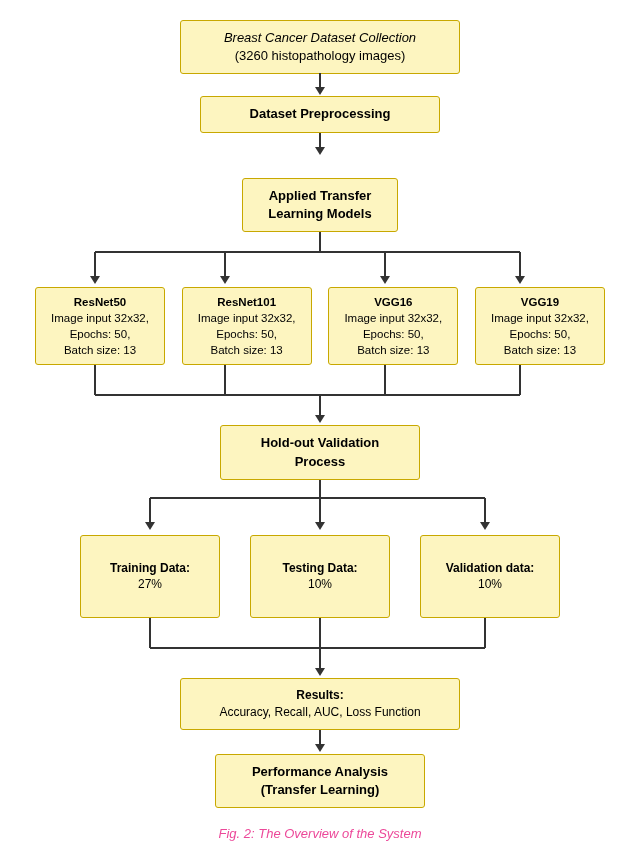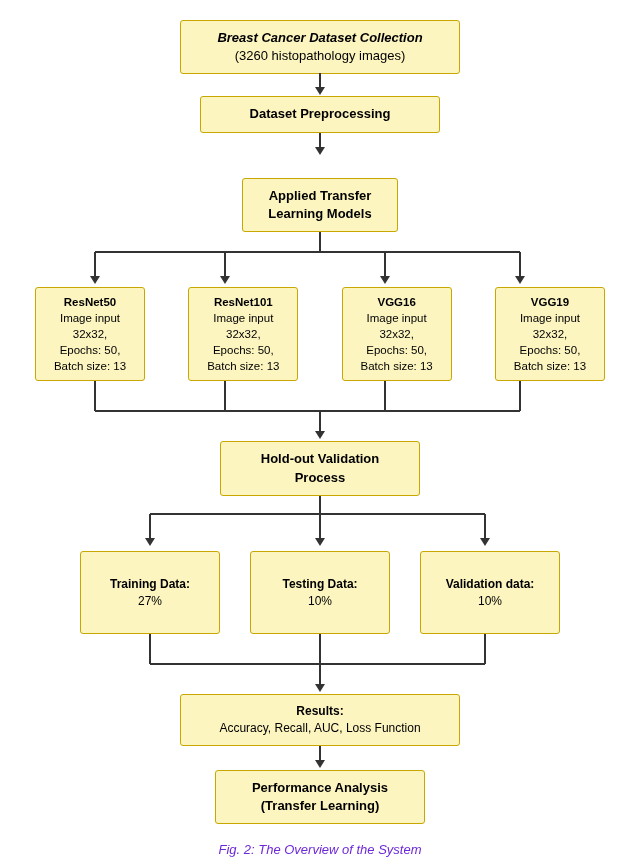--- a/index.html
+++ b/index.html
@@ -31,21 +31,21 @@
       font-size: 13px;
       line-height: 1.4;
     }
 
     .box strong, .box b {
       font-weight: bold;
     }
 
     .box em {
       font-style: italic;
-      font-weight: bold;
+      font-weight: normal;
     }
 
     
     .top-box {
       width: 280px;
     }
 
     
     .preprocess-box {
       width: 240px;
@@ -66,21 +66,21 @@
       position: relative;
     }
 
     .model-col {
       display: flex;
       flex-direction: column;
       align-items: center;
     }
 
     .model-box {
-      width: 110px;
+      width: 130px;
       font-size: 11.5px;
       padding: 6px 8px;
     }
 
     .holdout-box {
       width: 200px;
     }
 
     
     .split-row {
@@ -112,21 +112,21 @@
     
     .performance-box {
       width: 210px;
     }
 
     .caption {
       margin-top: 18px;
       font-size: 13px;
       font-style: italic;
       text-align: center;
-      color: #6d28d9;
+      color: #ec4899;
     }
 
     
     .branch-arrows-svg {
       width: 580px;
       overflow: visible;
     }
 
     
     .converge-svg {

